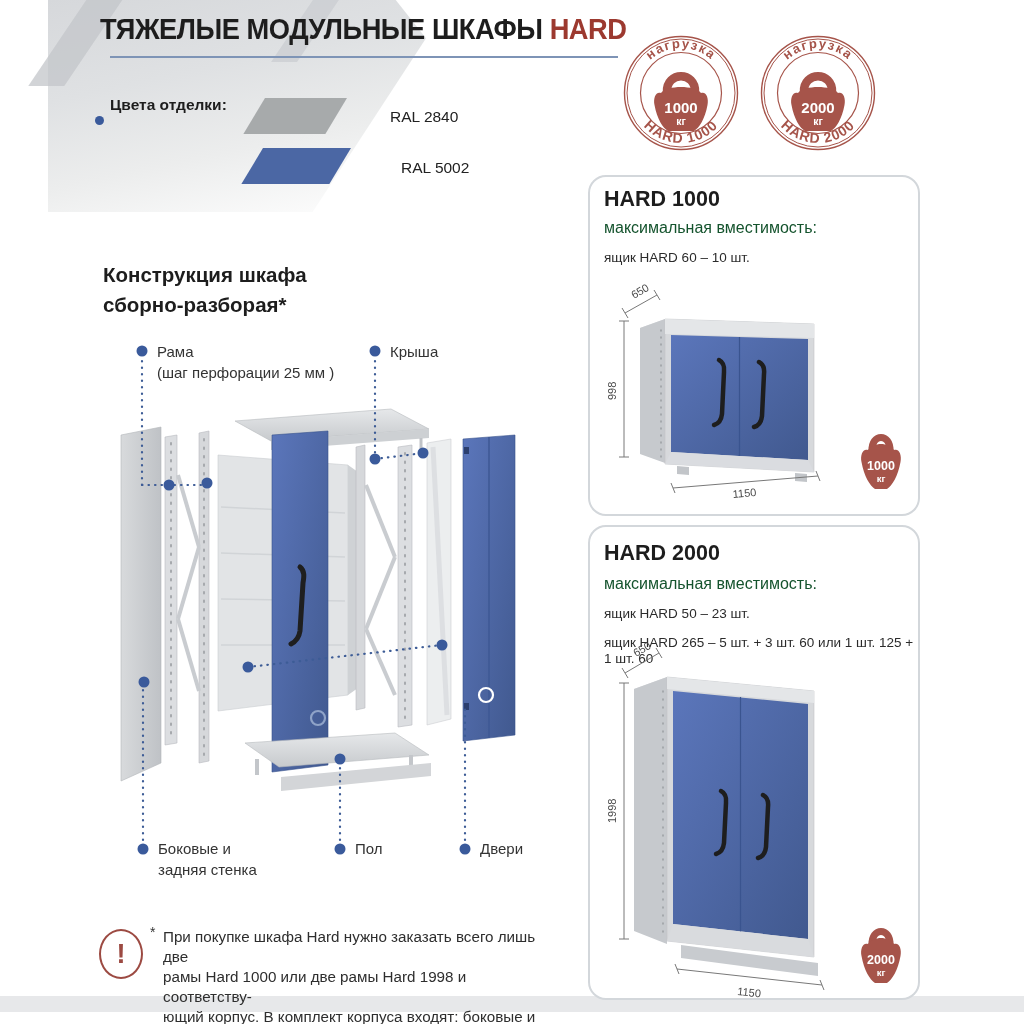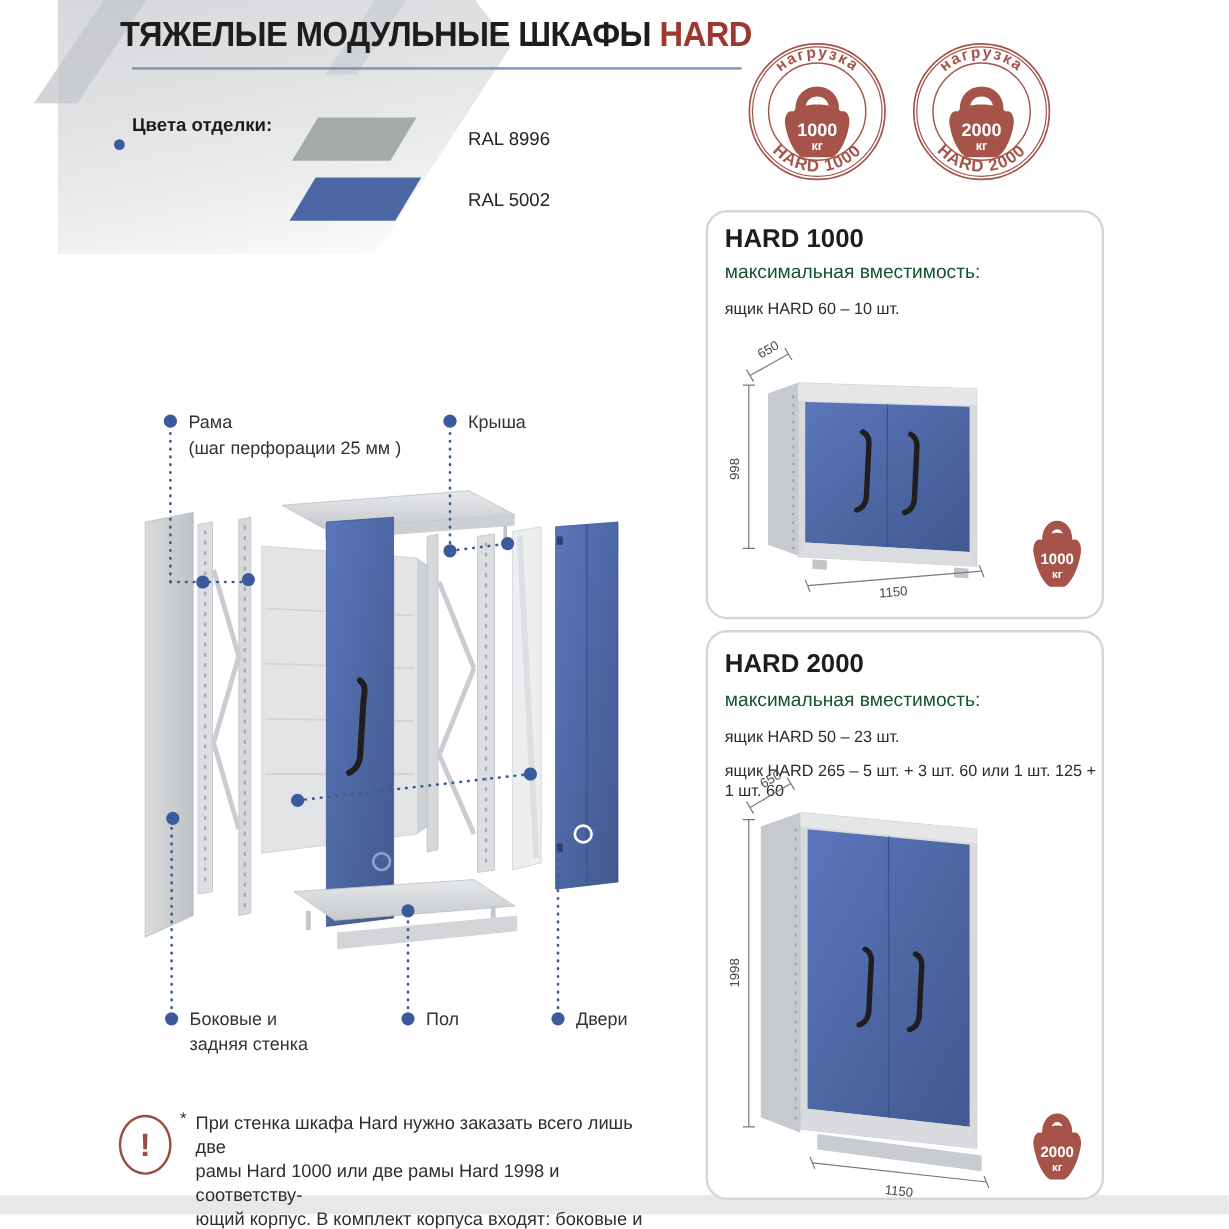--- a/index.html
+++ b/index.html
@@ -56,23 +56,23 @@
 
   <div class="abs title">
     <span>ТЯЖЕЛЫЕ МОДУЛЬНЫЕ ШКАФЫ</span>
     <span class="accent">HARD</span>
   </div>
   <div class="abs rule"></div>
 
   <div class="abs bullet" style="left:95px;top:116px;"></div>
   <div class="abs finish-label">Цвета отделки:</div>
   <div class="abs swatch" style="left:265px;top:98px;width:82px;background:#a7aaab;"></div>
-  <div class="abs ral" style="left:390px;top:108px;">RAL 8996</div>
+  <div class="abs ral" style="left:390px;top:108px;">RAL 2840</div>
   <div class="abs swatch" style="left:263px;top:148px;width:88px;background:#4b67a4;"></div>
-  <div class="abs ral" style="left:390px;top:159px;">RAL 5002</div>
+  <div class="abs ral" style="left:401px;top:159px;">RAL 5002</div>
 
   <svg class="abs" style="left:623px;top:35px;" width="116" height="116" viewBox="0 0 116 116">
     <defs>
       <path id="b1top" d="M 13,58 A 45 45 0 0 1 103,58"></path>
       <path id="b1bot" d="M 8,58 A 50 50 0 0 0 108,58"></path>
       <linearGradient id="doorGrad" x1="0" y1="0" x2="1" y2="1">
         <stop offset="0" stop-color="#5b76bb"></stop>
           <stop offset="1" stop-color="#41598f"></stop>
       </linearGradient>
       <linearGradient id="silverV" x1="0" y1="0" x2="0" y2="1">
@@ -104,20 +104,24 @@
     <circle cx="58" cy="58" r="54" fill="none" stroke="#a6544a" stroke-width="1"></circle>
     <circle cx="58" cy="58" r="40.5" fill="none" stroke="#a6544a" stroke-width="1.2"></circle>
     <text class="arcT"><textPath href="#b2top" startOffset="50%" text-anchor="middle">нагрузка</textPath></text>
     <text class="arcB"><textPath href="#b2bot" startOffset="50%" text-anchor="middle">HARD 2000</textPath></text>
     <path d="M44,57 C43,36 73,36 72,57" fill="none" stroke="#a6544a" stroke-width="8.5" stroke-linecap="round"></path>
     <path d="M38,58 C33,56 30,63 31.5,70 C34,84 40,93 45,96 L71,96 C76,93 82,84 84.5,70 C86,63 83,56 78,58 C72,50 44,50 38,58 Z" fill="#a6544a"></path>
     <text x="58" y="78" text-anchor="middle" font-size="15" font-weight="800" fill="#fff">2000</text>
     <text x="58" y="90" text-anchor="middle" font-size="10.5" font-weight="700" fill="#fff">кг</text>
   </svg>
 
+  <div class="abs sec-head">
+    <div>Конструкция шкафа</div>
+    <div>сборно-разборая*</div>
+  </div>
 
   <svg class="abs" style="left:95px;top:335px;" width="470" height="545" viewBox="0 0 470 545">
 
     <polygon points="140,86 296,74 334,94 176,106" fill="url(#silverV)" stroke="#b7babe" stroke-width=".6"></polygon>
     <polygon points="176,106 334,94 334,103 176,115" fill="#cdd0d3"></polygon>
     <line x1="192" y1="115" x2="192" y2="127" stroke="#c0c3c7" stroke-width="3"></line>
     <line x1="326" y1="103" x2="326" y2="115" stroke="#c0c3c7" stroke-width="3"></line>
 
     <polygon points="123,120 253,130 253,360 123,376" fill="#e2e4e6" stroke="#c9ccd0" stroke-width=".6"></polygon>
     <polygon points="253,130 263,137 263,353 253,360" fill="#cfd2d5"></polygon>
@@ -277,19 +281,19 @@
       <path d="M20,26 C19,8 39,8 38,26" fill="none" stroke="#a6544a" stroke-width="7" stroke-linecap="round"></path>
       <path d="M16,25 C11,23 8,30 9.5,37 C12,51 18,61 23,64 L35,64 C40,61 46,51 48.5,37 C50,30 47,23 42,25 C36,17 22,17 16,25 Z" fill="#a6544a"></path>
       <text x="29" y="45" text-anchor="middle" font-size="12.5" font-weight="800" fill="#fff">2000</text>
       <text x="29" y="57" text-anchor="middle" font-size="9.5" font-weight="700" fill="#fff">кг</text>
     </svg>
   </div>
 
   <div class="abs footnote-icon">!</div>
   <div class="abs fn-star">*</div>
   <div class="abs fn-text">
-    <div>При стенка шкафа Hard нужно заказать всего лишь две</div>
+    <div>При покупке шкафа Hard нужно заказать всего лишь две</div>
     <div>рамы Hard 1000 или две рамы Hard 1998 и соответству-</div>
     <div>ющий корпус. В комплект корпуса входят: боковые и за-</div>
 
   </div>
 
 </div>
 
 </body></html>

